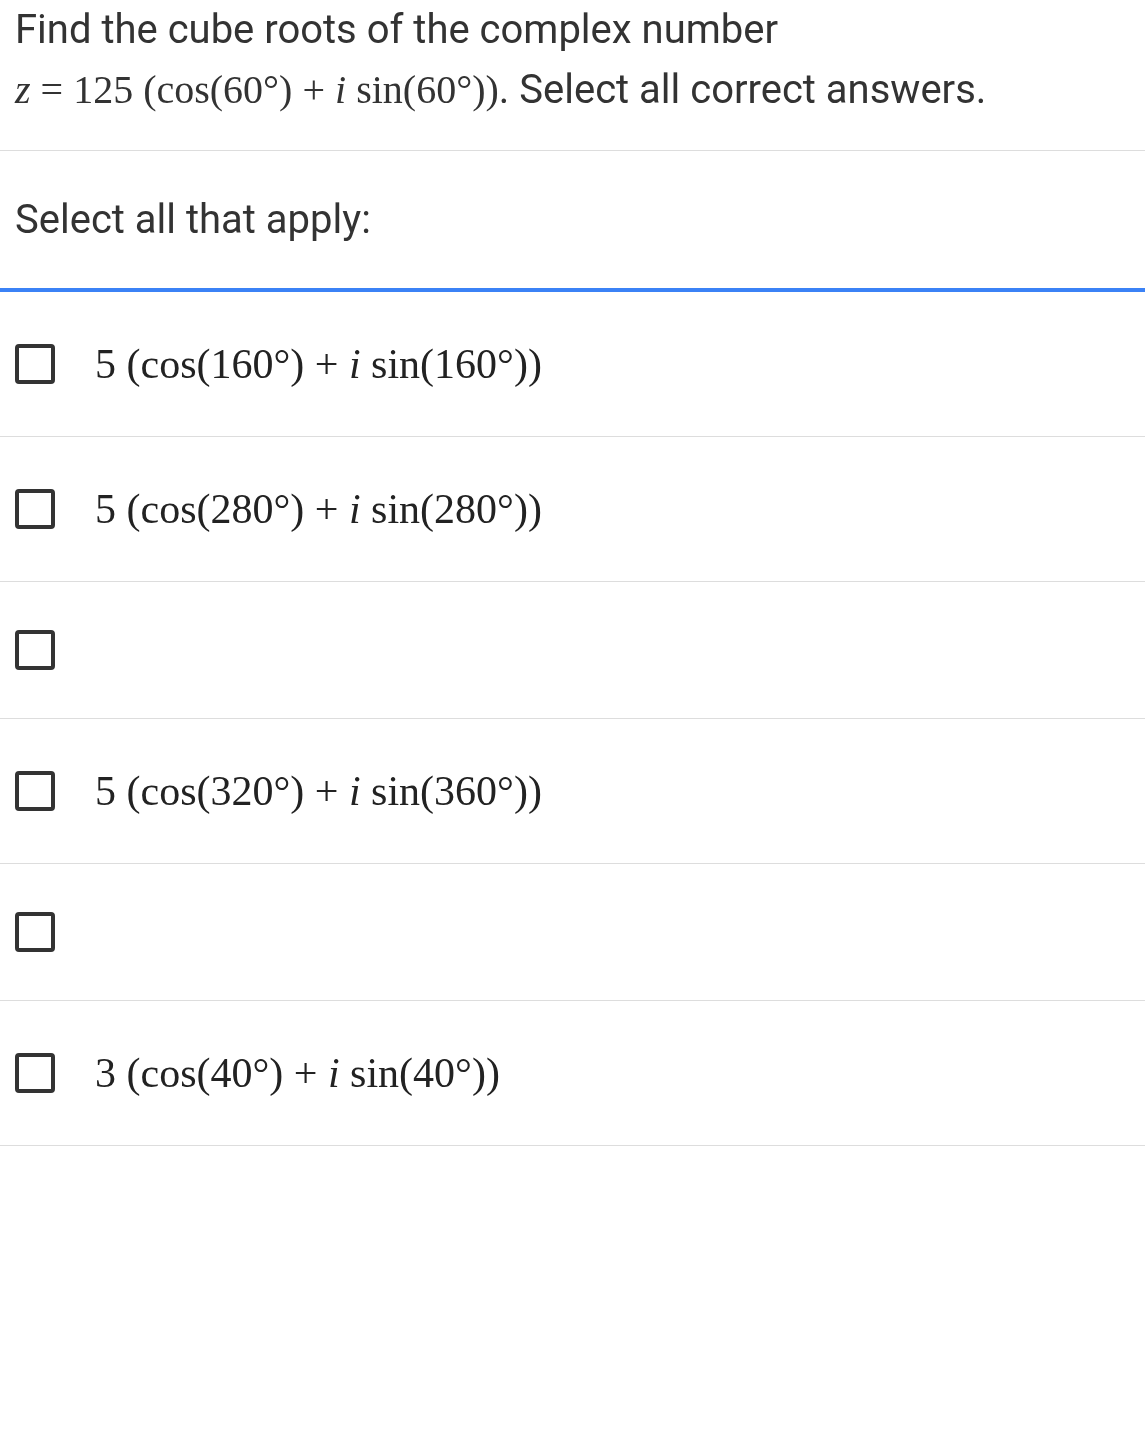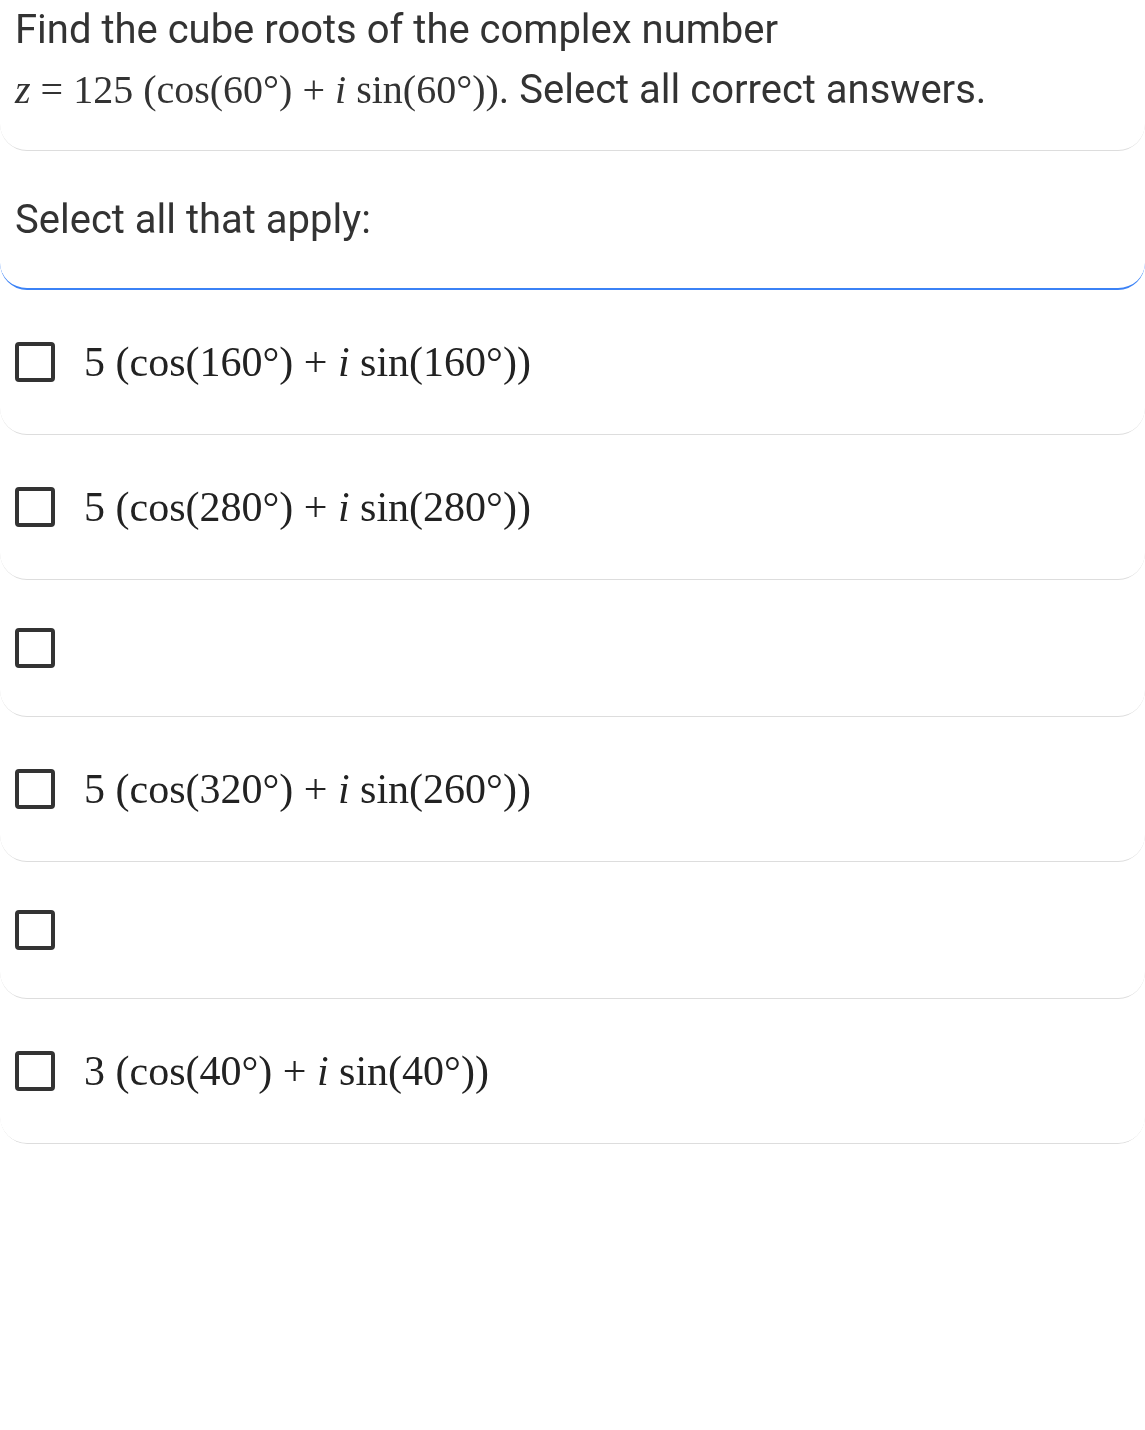--- a/index.html
+++ b/index.html
@@ -1,19 +1,18 @@
 <!DOCTYPE html>
 <html><head>
   <meta charset="utf-8">
   <style>
     * {
       margin: 0;
       padding: 0;
       box-sizing: border-box;
-      border-radius: 27px;
     }
     body {
       font-family: -apple-system, BlinkMacSystemFont, "Segoe UI", Roboto, Helvetica, Arial, sans-serif;
       background: #fff;
       color: #333;
       width: 1145px;
     }
     .question-stem {
       padding: 0 15px 30px 15px;
       font-size: 40px;
@@ -26,28 +25,28 @@
       font-style: italic;
     }
     .math-roman {
       font-family: "Times New Roman", Times, serif;
       font-style: normal;
     }
     .instruction {
       padding: 45px 15px 45px 15px;
       font-size: 40px;
       color: #333;
-      border-bottom: 2px solid #3b82f6;
+      border-bottom: 4px solid #3b82f6;
     }
     .option-row {
       display: flex;
       align-items: center;
       padding: 48px 15px;
       border-bottom: 1px solid #ddd;
-      gap: 29px;
+      gap: 40px;
     }
     .checkbox {
       width: 40px;
       height: 40px;
       border: 4px solid #333;
       border-radius: 4px;
       flex-shrink: 0;
       background: #fff;
     }
     .option-text {
@@ -73,21 +72,21 @@
     </div>
     <div class="option-row">
       <div class="checkbox"></div>
       <div class="option-text"><span class="math-roman">5 (cos(280°) + </span><span class="math-var">i</span><span class="math-roman"> sin(280°))</span></div>
     </div>
     <div class="option-row">
       <div class="checkbox"></div>
     </div>
     <div class="option-row">
       <div class="checkbox"></div>
-      <div class="option-text"><span class="math-roman">5 (cos(320°) + </span><span class="math-var">i</span><span class="math-roman"> sin(260°))</span></div>
+      <div class="option-text"><span class="math-roman">5 (cos(320°) + </span><span class="math-var">i</span><span class="math-roman"> sin(360°))</span></div>
     </div>
     <div class="option-row">
       <div class="checkbox"></div>
     </div>
     <div class="option-row">
       <div class="checkbox"></div>
       <div class="option-text"><span class="math-roman">3 (cos(40°) + </span><span class="math-var">i</span><span class="math-roman"> sin(40°))</span></div>
     </div>
   </div>
 

